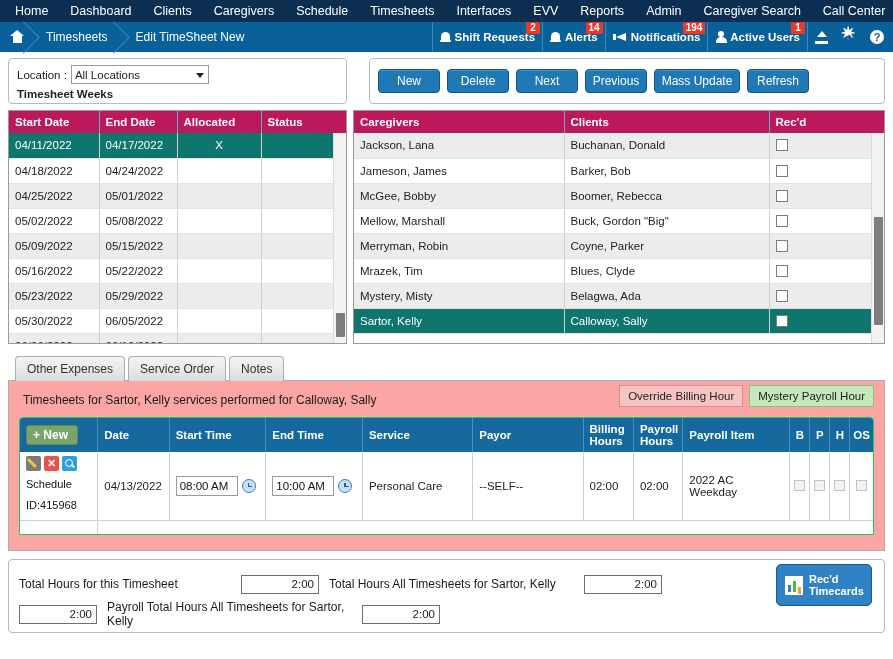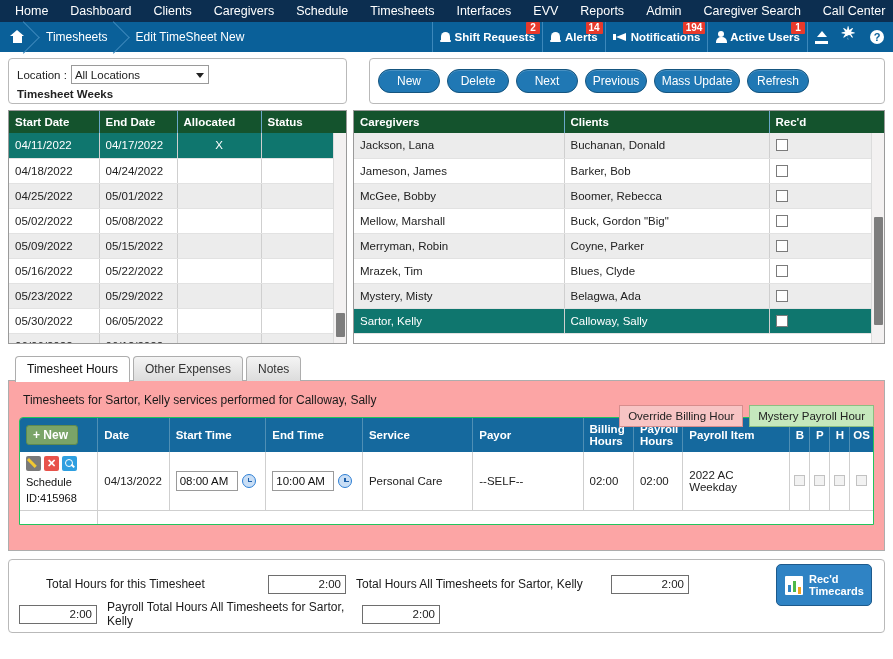--- a/index.html
+++ b/index.html
@@ -279,21 +279,21 @@
     flex: 1;
     height: 46px;
     display: flex;
     align-items: center;
     padding: 0 8px;
     gap: 7px;
   }
   .btn-blue {
     background: #2078b4;
     border: 1px solid #15557f;
-    border-radius: 12px;
+    border-radius: 4px;
     color: #fff;
     font-size: 12px;
     padding: 4px 0;
     min-width: 62px;
     text-align: center;
     cursor: pointer;
     box-shadow: inset 0 1px 0 rgba(255,255,255,.18);
   }
   .btn-blue.wide { min-width: 86px; }
 
@@ -312,21 +312,21 @@
   #weeks-grid { width: 339px; height: 234px; }
   #cg-grid    { flex: 1;     height: 234px; }
 
   table.grid {
     border-collapse: collapse;
     width: 100%;
     font-size: 11.5px;
     table-layout: fixed;
   }
   table.grid th {
-    background: #14532d;
+    background: #be185d;
     color: #fff;
     font-weight: bold;
     text-align: left;
     padding: 4px 6px;
     height: 22px;
     border-right: 1px solid #6aa7c9;
     font-size: 11.5px;
     white-space: nowrap;
   }
   table.grid th:last-child { border-right: none; }
@@ -411,21 +411,21 @@
   }
 
   .ts-headline {
     font-size: 12px;
     color: #1a1a1a;
     margin: 4px 0 6px 4px;
     display: inline-block;
   }
   .override-wrap {
     position: absolute;
-    right: 10px; top: 24px;
+    right: 10px; top: 4px;
     display: flex;
     gap: 6px;
   }
   .btn-override {
     font-size: 11.5px;
     padding: 4px 8px;
     cursor: pointer;
     white-space: nowrap;
   }
   .btn-pink  { background: #f7c4c4; border: 1px solid #d78d8d; color: #222; }
@@ -513,21 +513,21 @@
     border-radius: 50%;
   }
   .ic-search::after {
     content: "";
     position: absolute;
     left: 9px; top: 9px;
     width: 4px; height: 1.5px;
     background: #fff;
     transform: rotate(45deg);
   }
-  .sched-id { font-size: 11px; line-height: 16px; margin-top: 3px; color: #111; }
+  .sched-id { font-size: 11px; line-height: 21px; margin-top: 3px; color: #111; }
 
   .time-field {
     display: inline-flex;
     align-items: center;
     gap: 4px;
   }
   .time-input {
     width: 62px; height: 20px;
     border: 1px solid #9a9a9a;
     background: #fff;
@@ -572,21 +572,21 @@
     border: 1px solid #b9b9b9;
     border-radius: 4px;
     margin-top: 8px;
     height: 74px;
     padding: 9px 10px;
     position: relative;
     background: #fff;
   }
   .tot-row { display: flex; align-items: center; height: 30px; }
   .tot-lbl  { font-size: 12px; color: #1a1a1a; }
-  .tot-lbl.l1 { width: 222px; margin-left: 27px; }
+  .tot-lbl.l1 { width: 222px; }
   .tot-lbl.l2 { width: 222px; line-height: 13px; }
   .tot-lbl.r  { width: 255px; margin-left: 10px; }
   .tot-input {
     width: 78px; height: 19px;
     border: 1px solid #6e6e6e;
     background: #fff;
     text-align: right;
     font-size: 11.5px;
     padding: 0 4px;
     line-height: 17px;
@@ -856,22 +856,22 @@
         </tbody>
       </table>
       <div class="vscroll">
         <div class="thumb"></div>
       </div>
     </div>
 
   </div>
 
   <div id="tabs-row">
-    <div class="tab active">Timesheet Hours</div>
     <div class="tab">Other Expenses</div>
+    <div class="tab">Service Order</div>
     <div class="tab">Notes</div>
   </div>
 
   <div id="tab-panel">
     <div class="ts-headline">Timesheets for Sartor, Kelly services performed for Calloway, Sally</div>
     <div class="override-wrap">
       <div class="btn-override btn-pink">Override Billing Hour</div>
       <div class="btn-override btn-green">Mystery Payroll Hour</div>
     </div>
 

